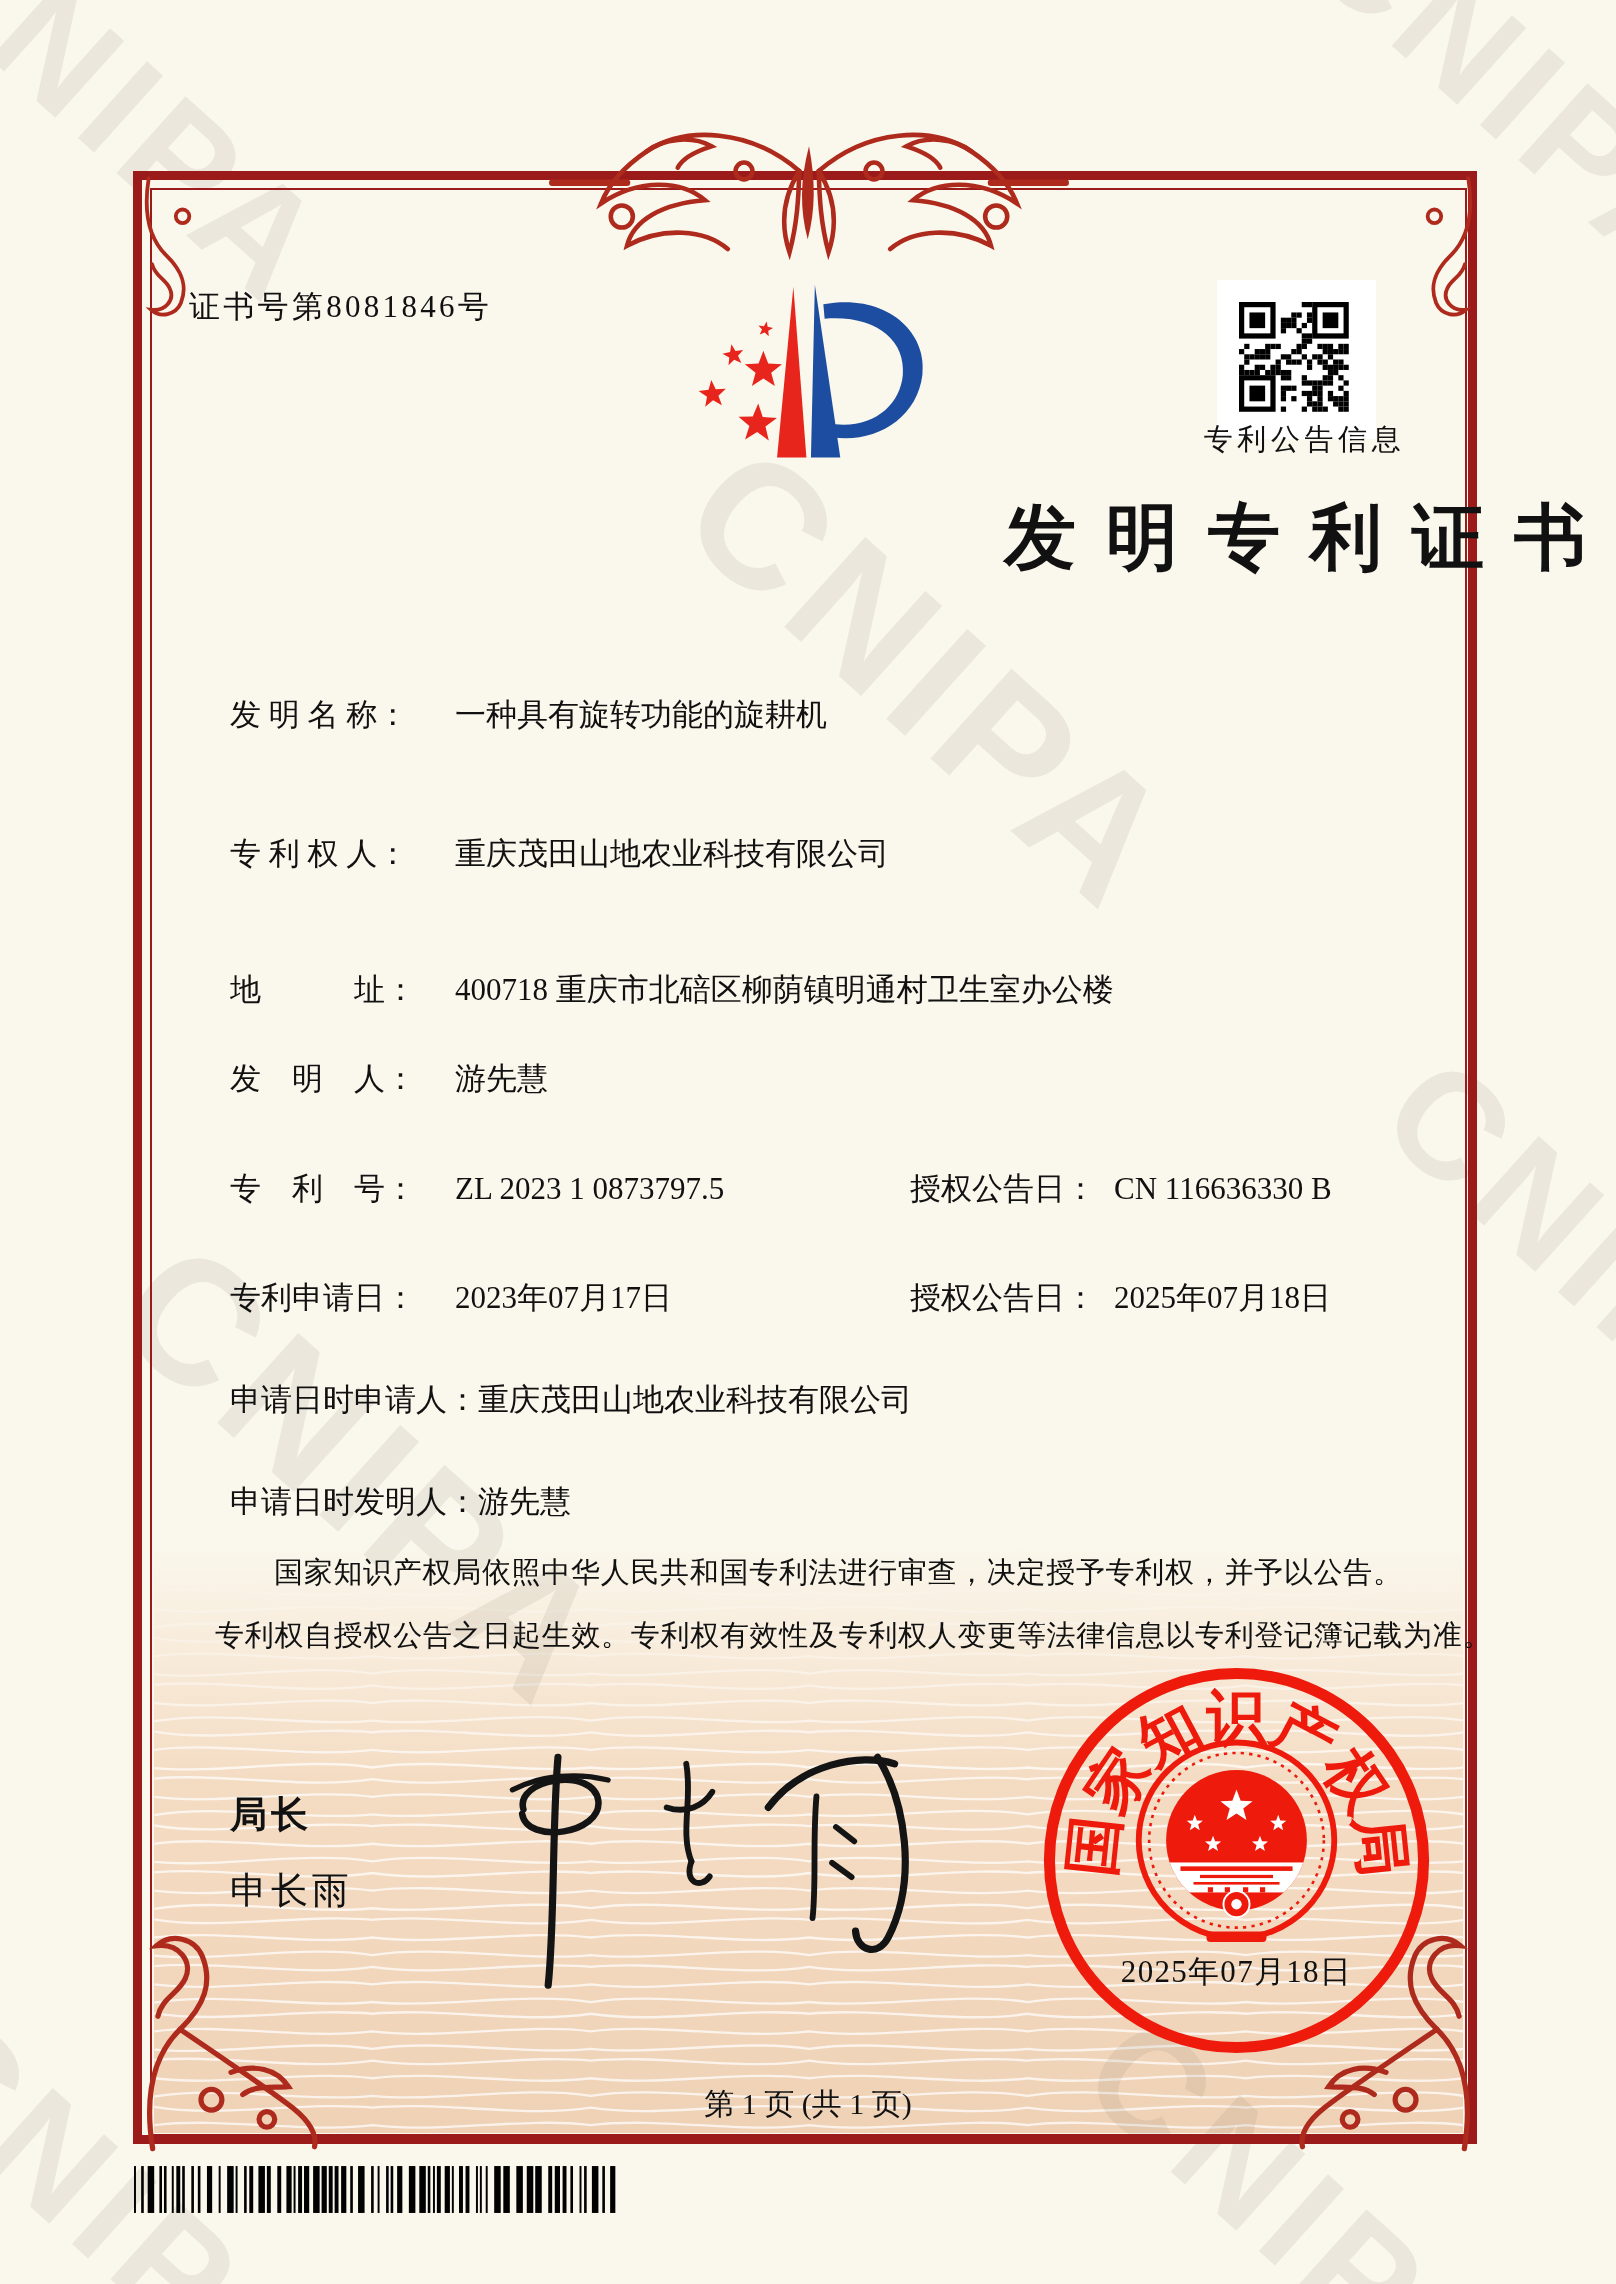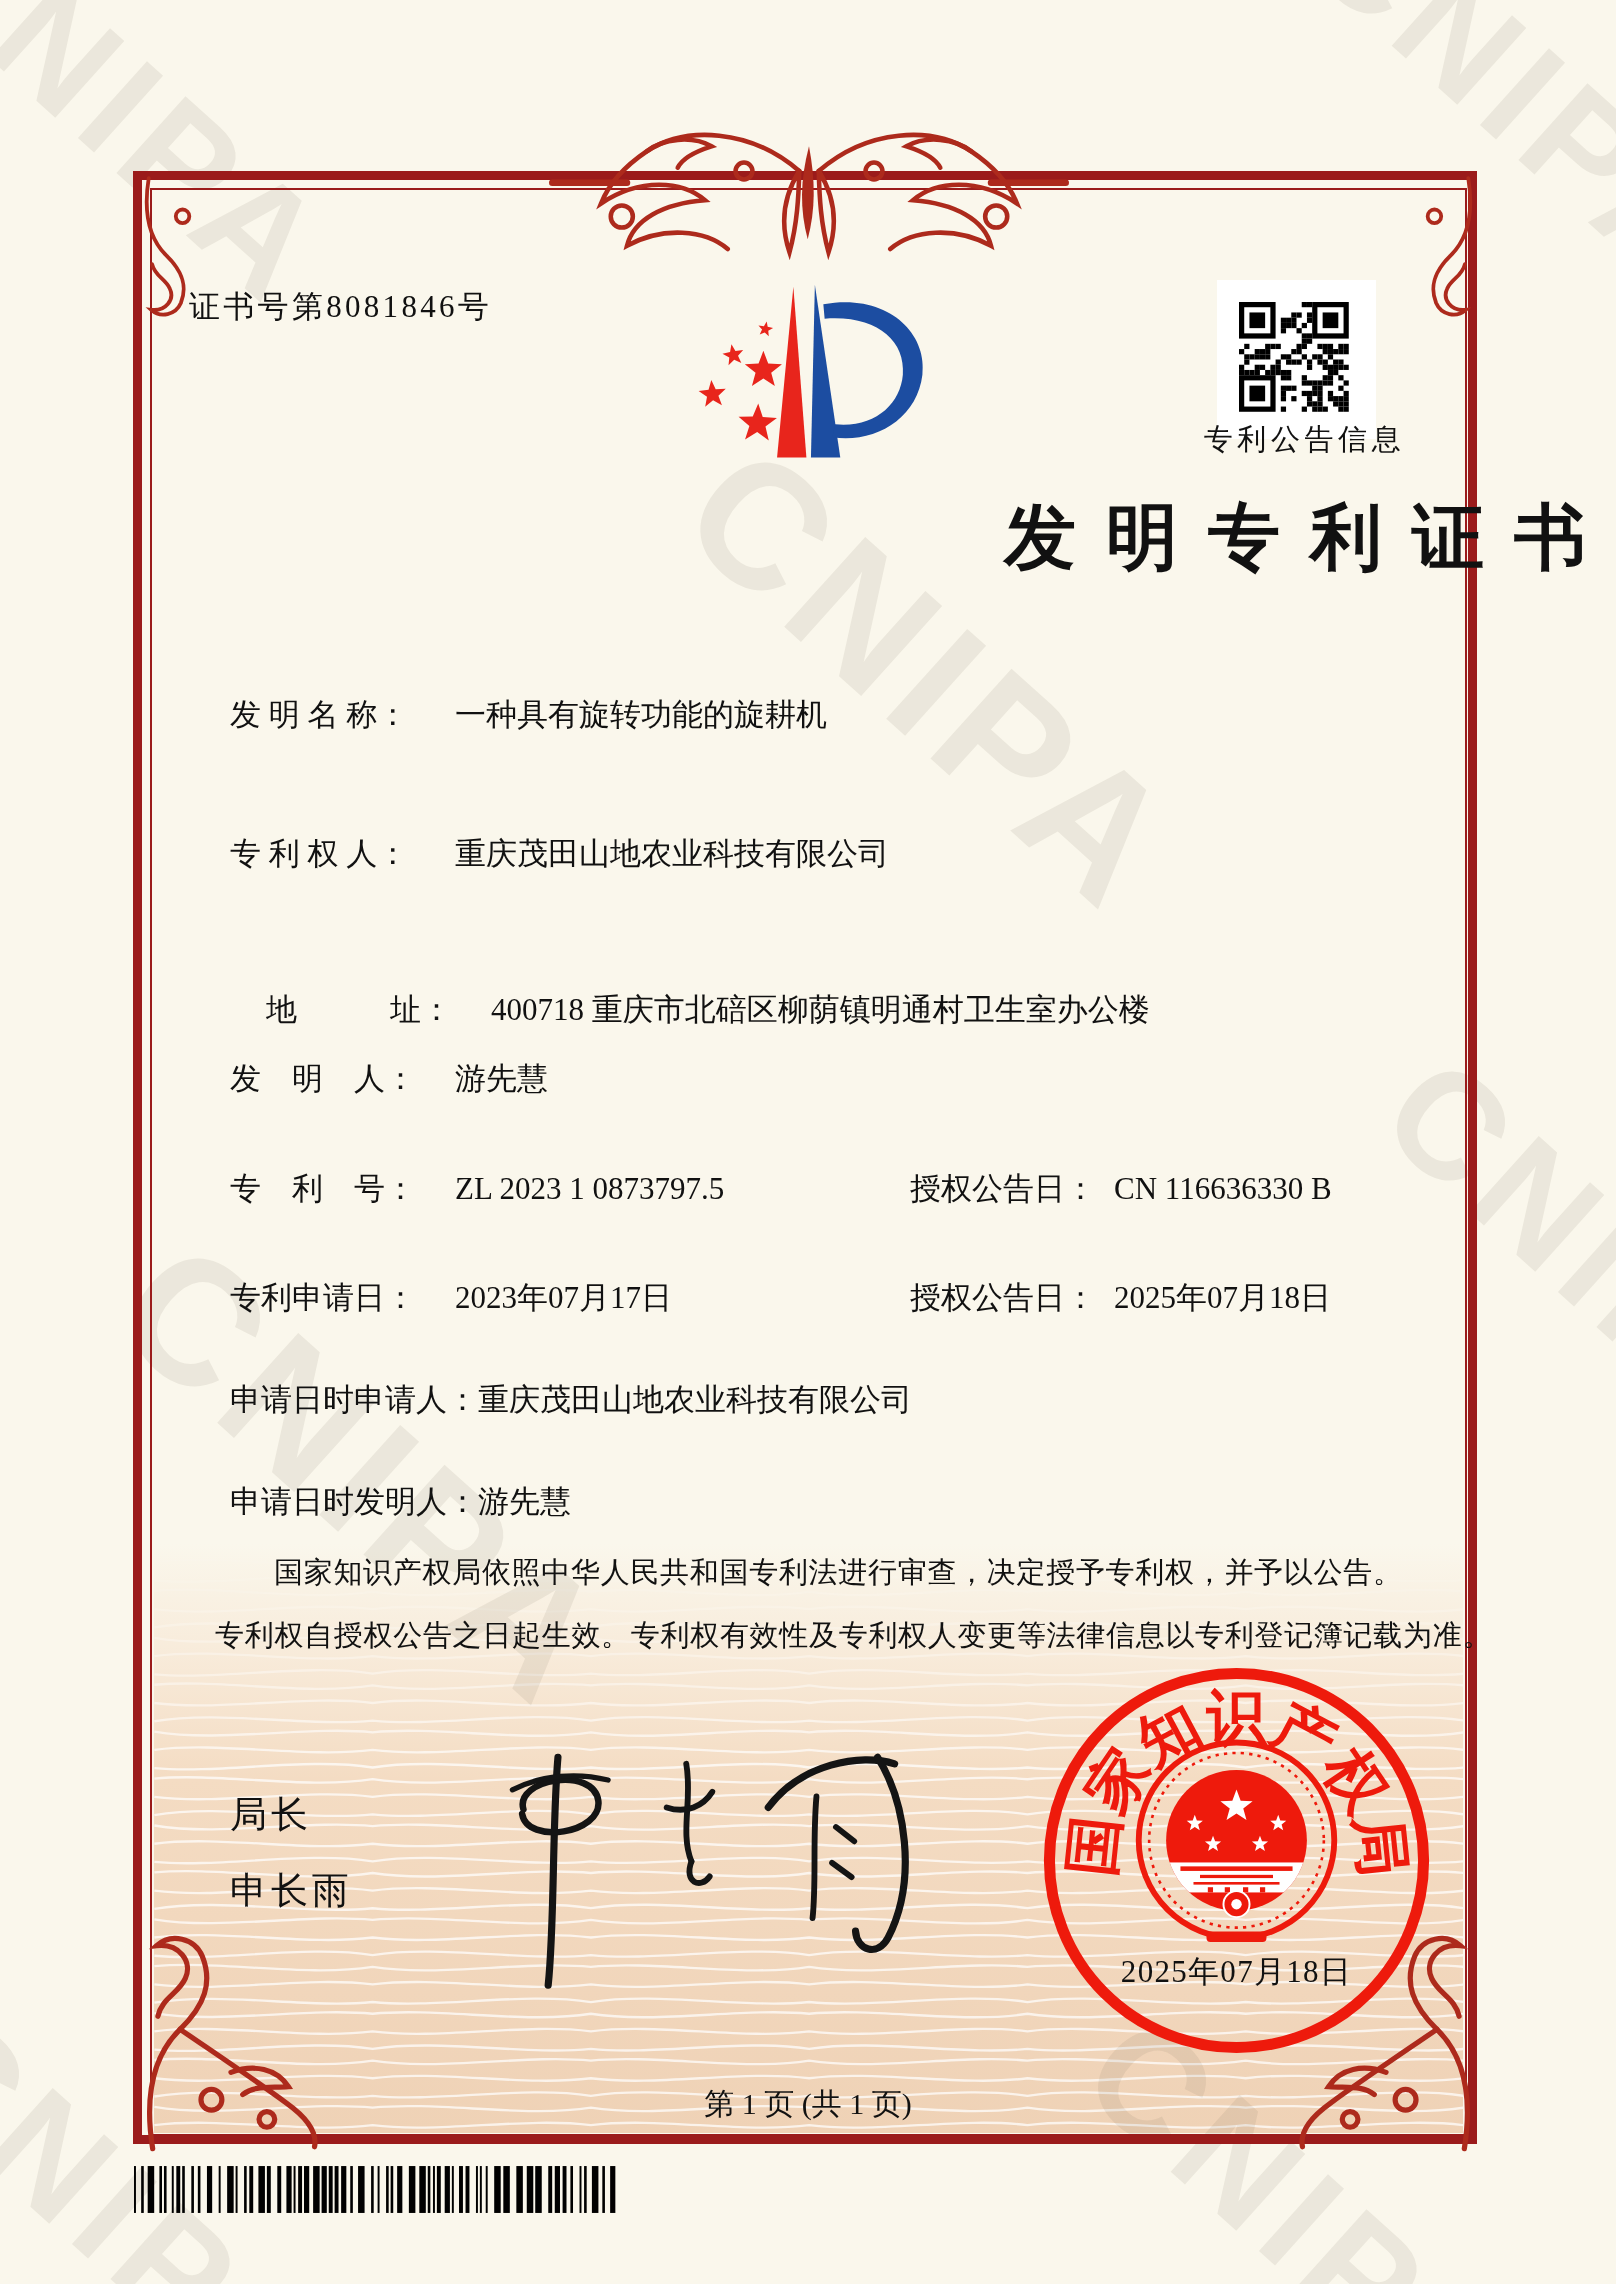--- a/index.html
+++ b/index.html
@@ -332,21 +332,21 @@
   <div class="qr-caption">专利公告信息</div>
 
   <div class="title">发明专利证书</div>
 
   <div class="row" style="top:694px;">
     <span class="lbl fixed">发 明 名 称：</span><span class="val">一种具有旋转功能的旋耕机</span>
   </div>
   <div class="row" style="top:833px;">
     <span class="lbl fixed">专 利 权 人：</span><span class="val">重庆茂田山地农业科技有限公司</span>
   </div>
-  <div class="row" style="top:989px;margin-left:36px;">
+  <div class="row" style="top:969px;">
     <span class="lbl fixed">地　　　址：</span><span class="val">400718 重庆市北碚区柳荫镇明通村卫生室办公楼</span>
   </div>
   <div class="row" style="top:1058px;">
     <span class="lbl fixed">发　明　人：</span><span class="val">游先慧</span>
   </div>
   <div class="row" style="top:1168px;">
     <span class="lbl fixed">专　利　号：</span><span class="val">ZL 2023 1 0873797.5</span>
   </div>
   <div class="rrow" style="top:1168px;">
     <span class="lbl">授权公告日：</span><span class="val">CN 116636330 B</span>
@@ -360,21 +360,21 @@
   <div class="row" style="top:1379px;">
     <span class="lbl">申请日时申请人：</span><span class="val">重庆茂田山地农业科技有限公司</span>
   </div>
   <div class="row" style="top:1481px;">
     <span class="lbl">申请日时发明人：</span><span class="val">游先慧</span>
   </div>
 
   <div class="stline" style="left:215px;top:1616px;">专利权自授权公告之日起生效。专利权有效性及专利权人变更等法律信息以专利登记簿记载为准。</div>
   <div class="stline" style="left:274px;top:1553px;">国家知识产权局依照中华人民共和国专利法进行审查，决定授予专利权，并予以公告。</div>
 
-  <div class="signer" style="top:1790px;">局长</div>
+  <div class="signer" style="top:1790px;font-weight:bold;">局长</div>
   <div class="signer" style="top:1866px;">申长雨</div>
 
   <svg class="signature" width="456" height="280" viewBox="0 0 700 430">
     <g stroke="#141414" fill="none" stroke-linecap="round" stroke-linejoin="round">
       <path d="M 95 45 C 86 150 90 300 80 395" stroke-width="11"></path>
       <path d="M 42 125 C 28 78 150 58 157 112 C 163 162 48 180 40 132" stroke-width="10"></path>
       <path d="M 25 95 C 70 72 125 68 172 80" stroke-width="8"></path>
       <path d="M 292 55 C 302 110 282 160 300 205" stroke-width="9"></path>
       <path d="M 262 122 C 292 132 318 120 332 98" stroke-width="9"></path>
       <path d="M 300 205 C 288 237 314 248 328 228" stroke-width="9"></path>

